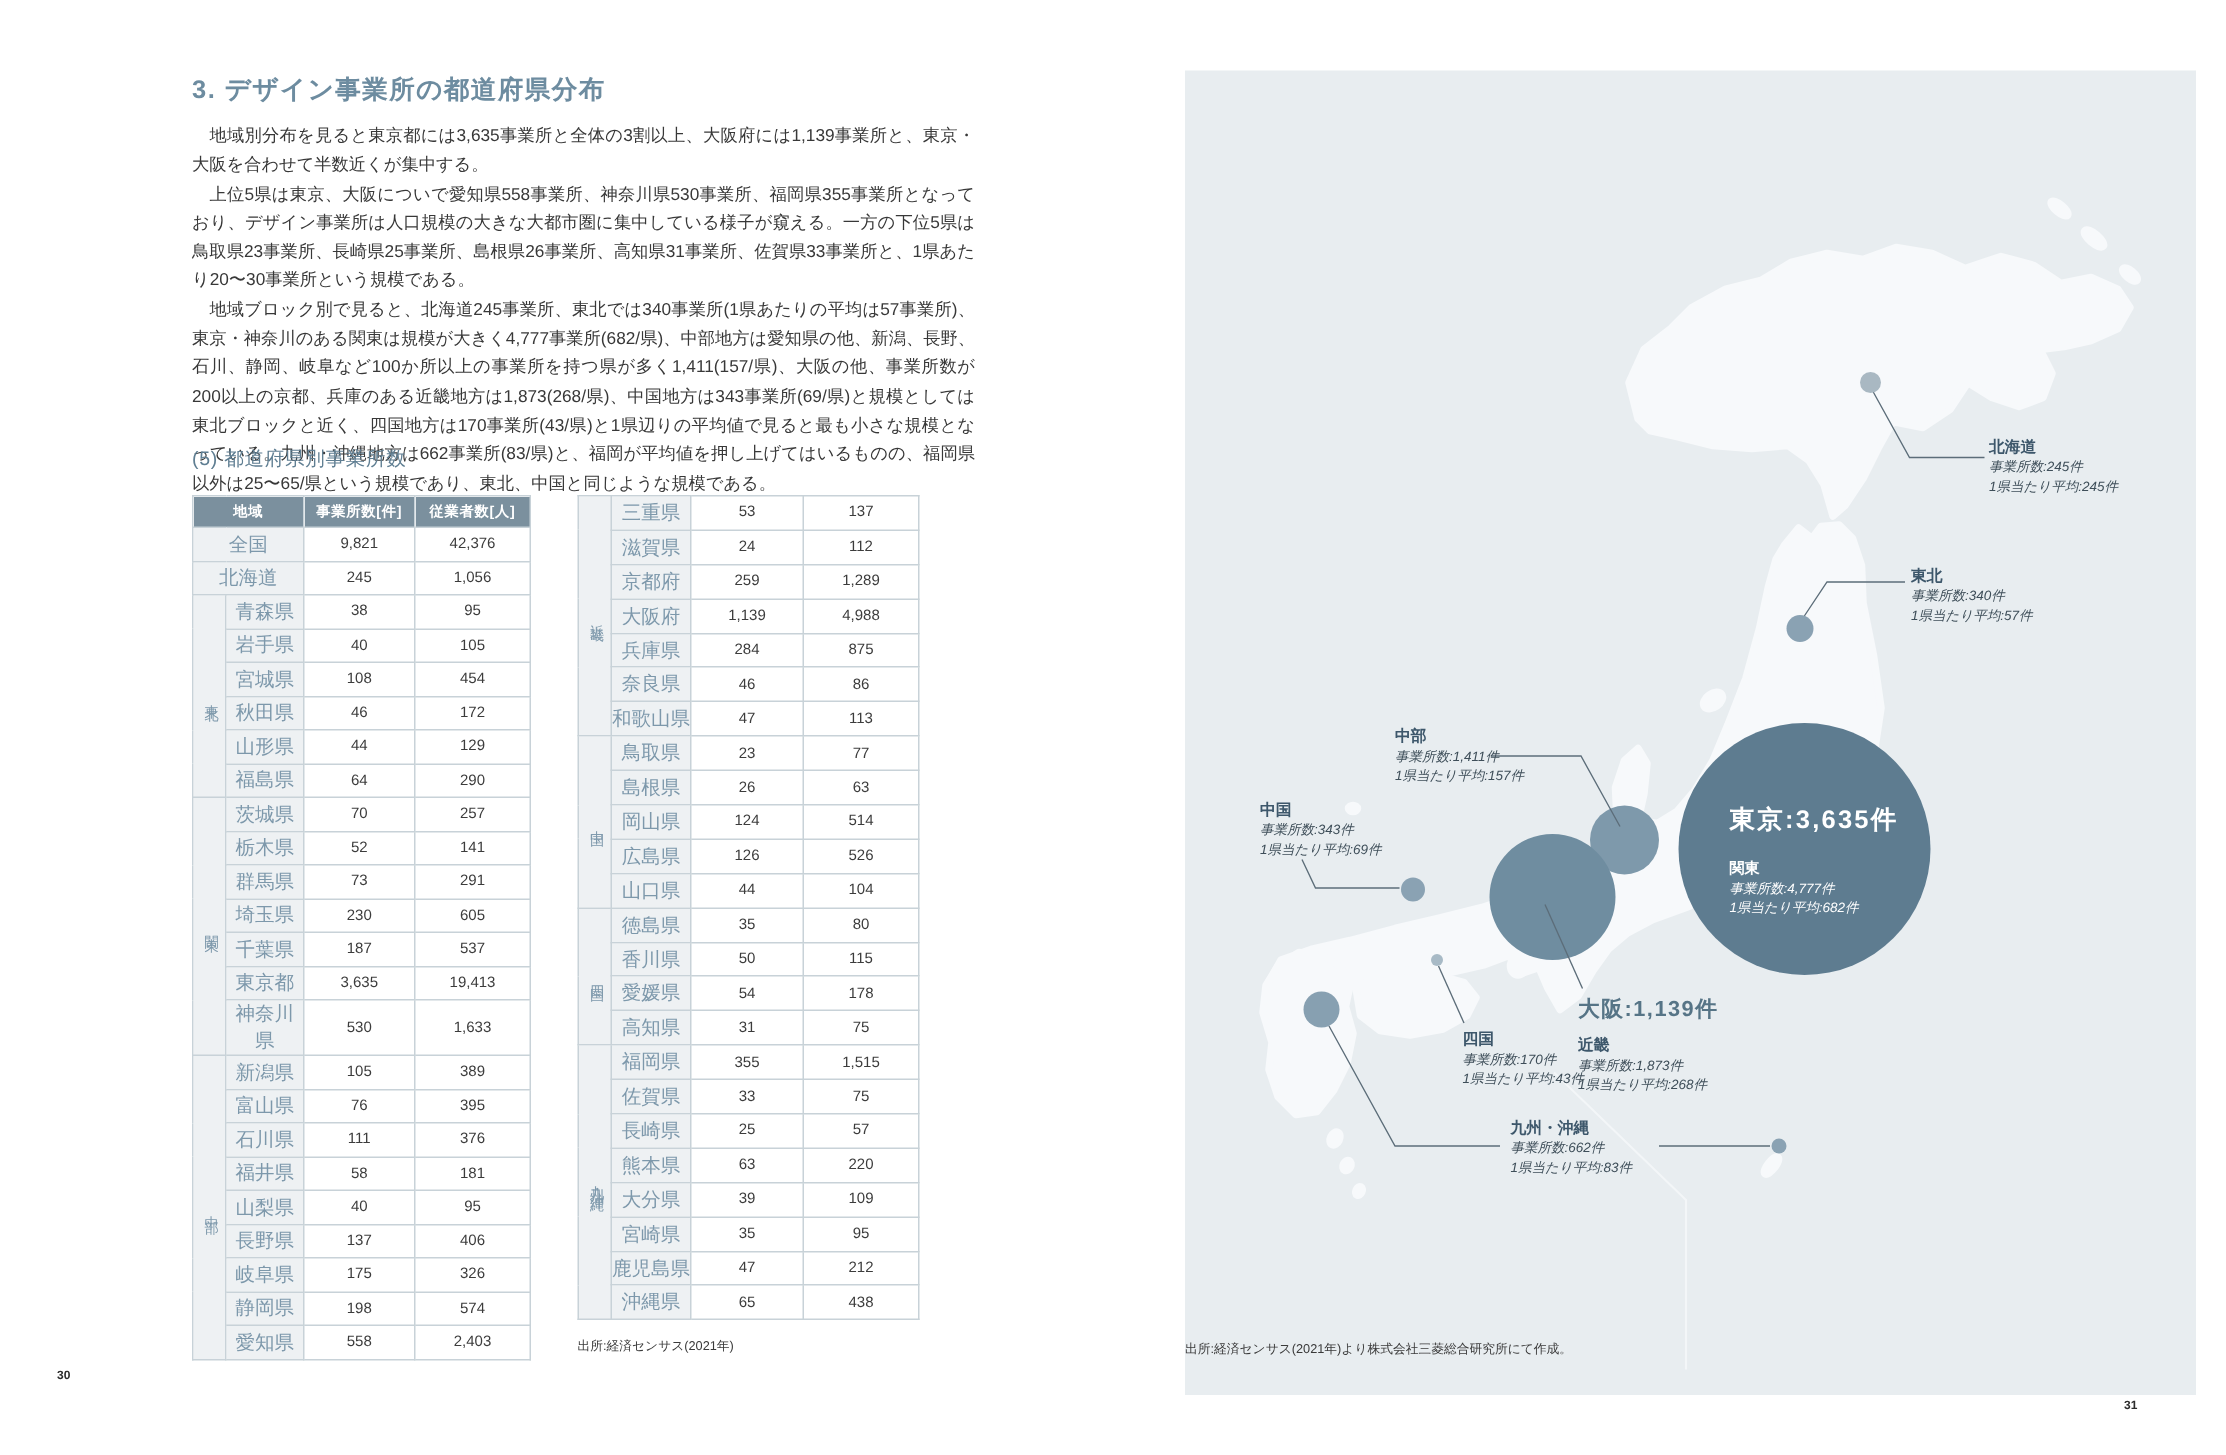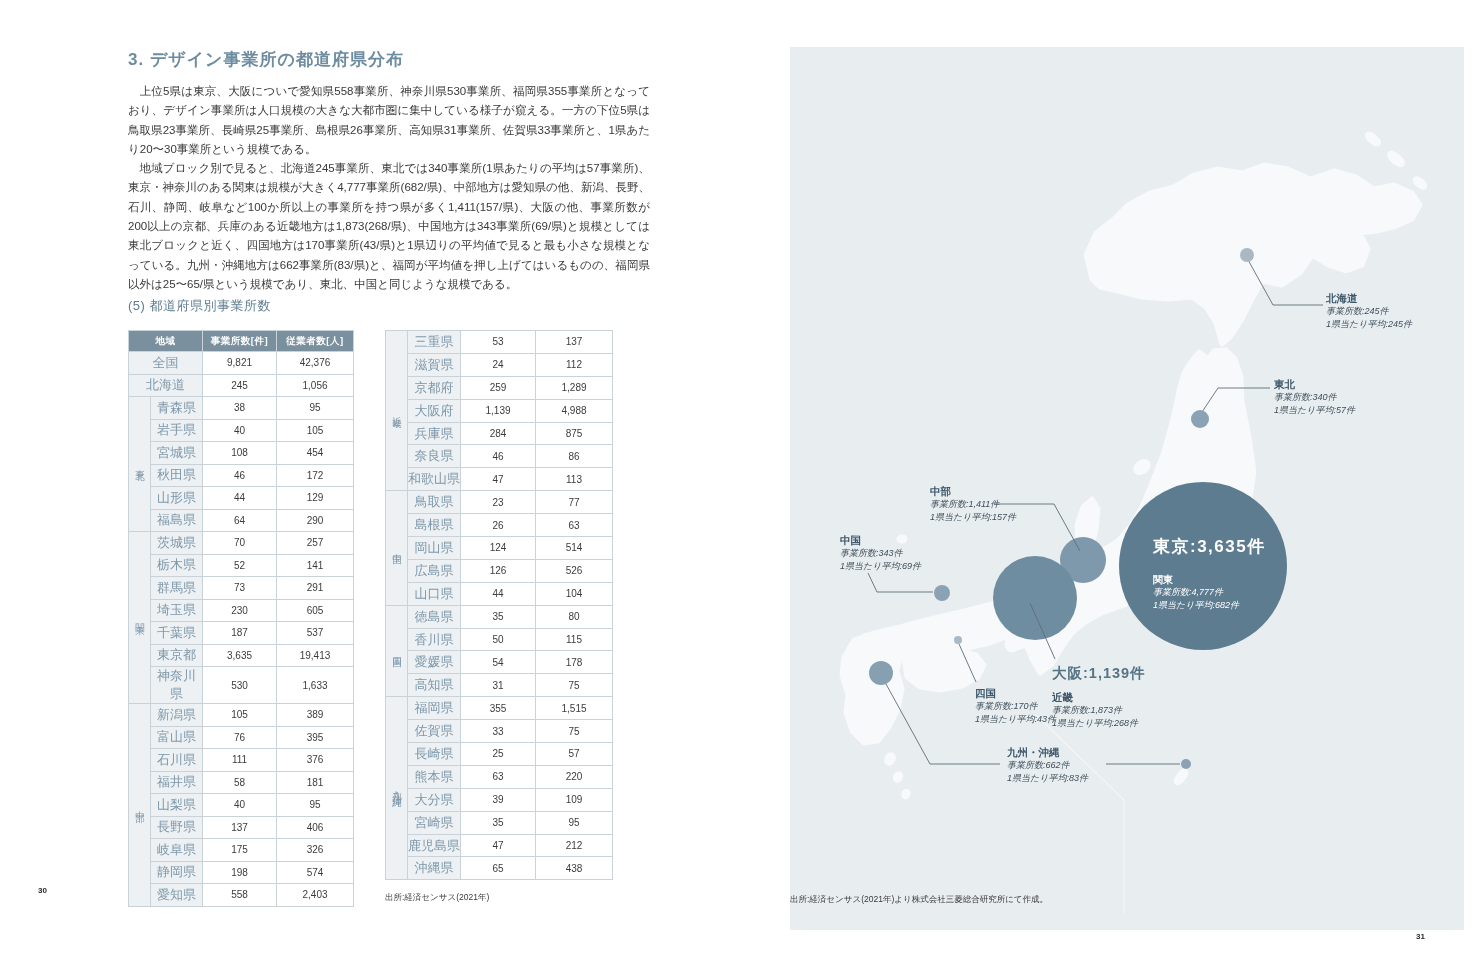--- a/index.html
+++ b/index.html
@@ -38,21 +38,21 @@
   }
   td.cell-group {
     background:#eef1f3; color:#7d98ab; font-size:9.5px; text-align:center;
     writing-mode:vertical-rl; letter-spacing:2px; padding:0;
   }
   td.cell-num { background:#ffffff; color:#3c3c3c; font-size:10px; text-align:center; }
   .table-source {
     position:absolute; left:385px; top:892px; font-size:8.5px; color:#3a3a3a;
   }
   .pagenum { position:absolute; font-size:8px; font-weight:bold; color:#2b2b2b; }
-  .pagenum.left  { left:38px;  top:886px; }
+  .pagenum.left  { left:38px;  top:912px; }
   .pagenum.right { left:1416px; top:932px; }
   
   .map-panel {
     position:absolute; left:790px; top:47px; width:674px; height:883px;
     background:#e8edf0;
   }
   .map-panel svg { position:absolute; left:0; top:0; }
   .callout { position:absolute; white-space:nowrap; }
   .callout .region { font-size:10.5px; font-weight:bold; color:#3d576b; line-height:13px; }
   .callout .detail { font-size:9px; color:#3e4e59; line-height:13px;font-style:italic; }
@@ -70,20 +70,21 @@
     position:absolute; left:0; right:0; top:847px; text-align:left;
     font-size:8.5px; color:#3a3a3a;
   }
 </style>
 </head>
 <body>
 
 <div class="page-title">3. デザイン事業所の都道府県分布</div>
 
 <div class="bodytext">
+  <p>　地域別分布を見ると東京都には3,635事業所と全体の3割以上、大阪府には1,139事業所と、東京・大阪を合わせて半数近くが集中する。</p>
   <p>　上位5県は東京、大阪についで愛知県558事業所、神奈川県530事業所、福岡県355事業所となっており、デザイン事業所は人口規模の大きな大都市圏に集中している様子が窺える。一方の下位5県は鳥取県23事業所、長崎県25事業所、島根県26事業所、高知県31事業所、佐賀県33事業所と、1県あたり20〜30事業所という規模である。</p>
   <p>　地域ブロック別で見ると、北海道245事業所、東北では340事業所(1県あたりの平均は57事業所)、東京・神奈川のある関東は規模が大きく4,777事業所(682/県)、中部地方は愛知県の他、新潟、長野、石川、静岡、岐阜など100か所以上の事業所を持つ県が多く1,411(157/県)、大阪の他、事業所数が200以上の京都、兵庫のある近畿地方は1,873(268/県)、中国地方は343事業所(69/県)と規模としては東北ブロックと近く、四国地方は170事業所(43/県)と1県辺りの平均値で見ると最も小さな規模となっている。九州・沖縄地方は662事業所(83/県)と、福岡が平均値を押し上げてはいるものの、福岡県以外は25〜65/県という規模であり、東北、中国と同じような規模である。</p>
 </div>
 
 <div class="section-label">(5) 都道府県別事業所数</div>
 
 <table class="pref" id="table-left">
   <colgroup>
       <col style="width:22px">
       <col style="width:52px">

